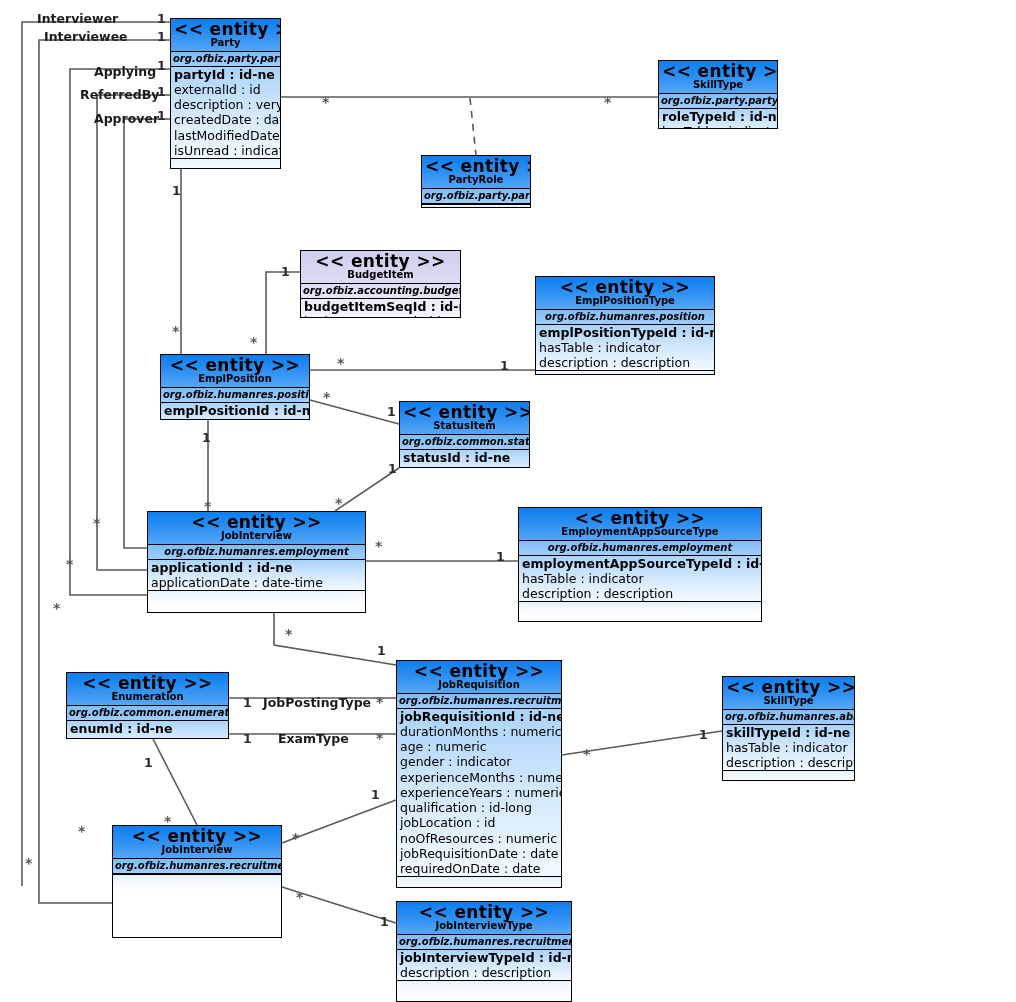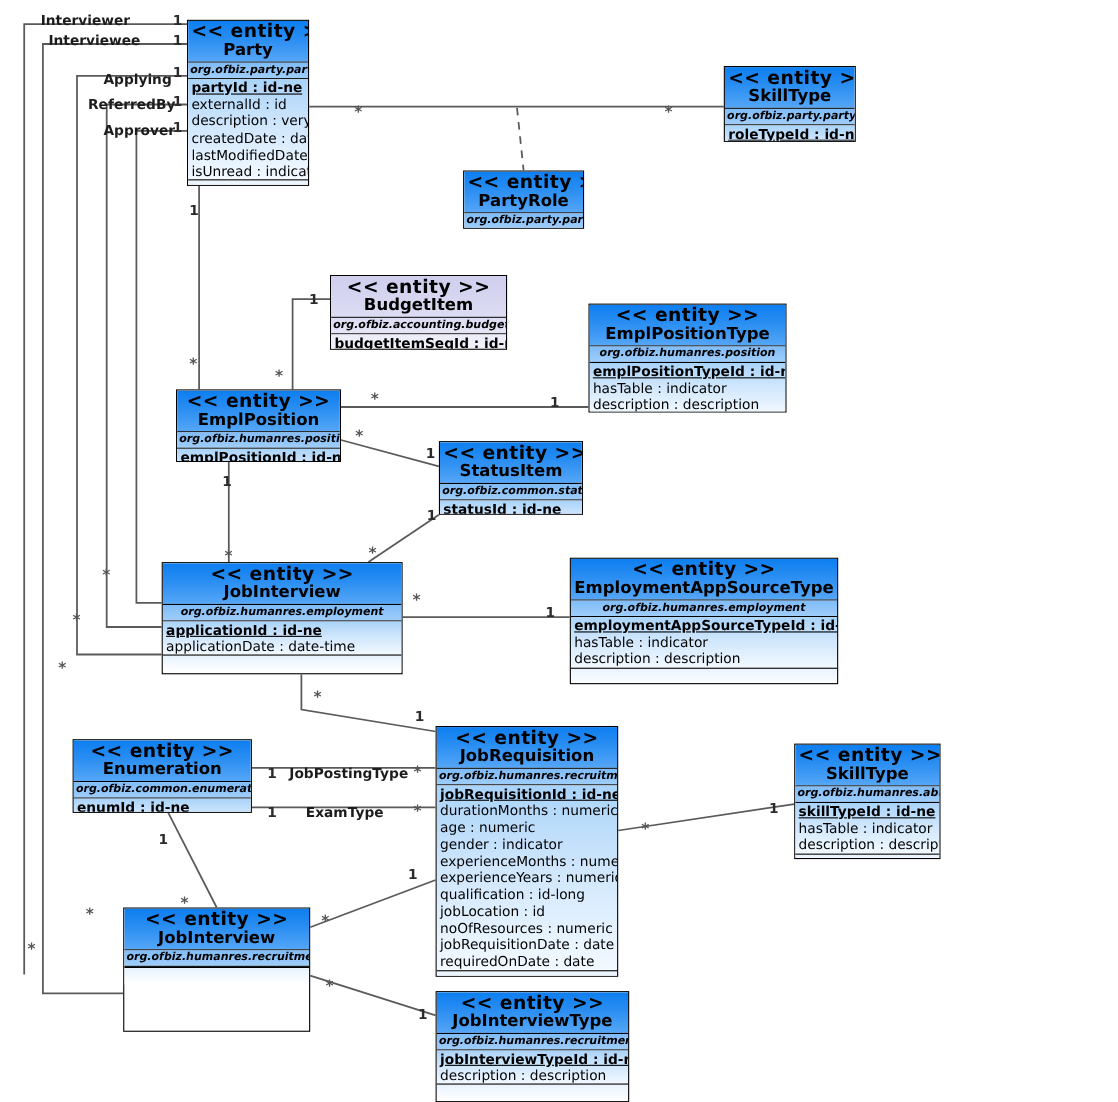--- a/index.html
+++ b/index.html
@@ -39,21 +39,21 @@
     line-height: 1.04;
   }
   .ent-stereo {
     font-size: 17px;
     font-weight: bold;
     color: #000000;
     letter-spacing: 0.4px;
     white-space: nowrap;
   }
   .ent-name {
-    font-size: 15px;
+    font-size: 10px;
     font-weight: bold;
     color: #000000;
     white-space: nowrap;
     margin-top: -1px;
   }
   .ent-pkg {
     font-size: 10px;
     font-style: italic;
     font-weight: bold;
     color: #000000;
@@ -72,21 +72,20 @@
   .attr {
     font-size: 12.5px;
     color: #000000;
     white-space: nowrap;
     padding: 0 2px 0 3px;
     line-height: 1.22;
     overflow: hidden;
   }
   .attr.pk {
     font-weight: bold;
-    text-decoration: underline;
   }
   .ent-foot {
     border-top: 1px solid #000000;
     background: linear-gradient(to bottom, #e8f3fe 0%, #ffffff 100%);
     height: 15px;
   }
   
   .entity.lav .ent-head {
     background: linear-gradient(to bottom, #cfcfee 0%, #dcdcf3 100%);
   }

